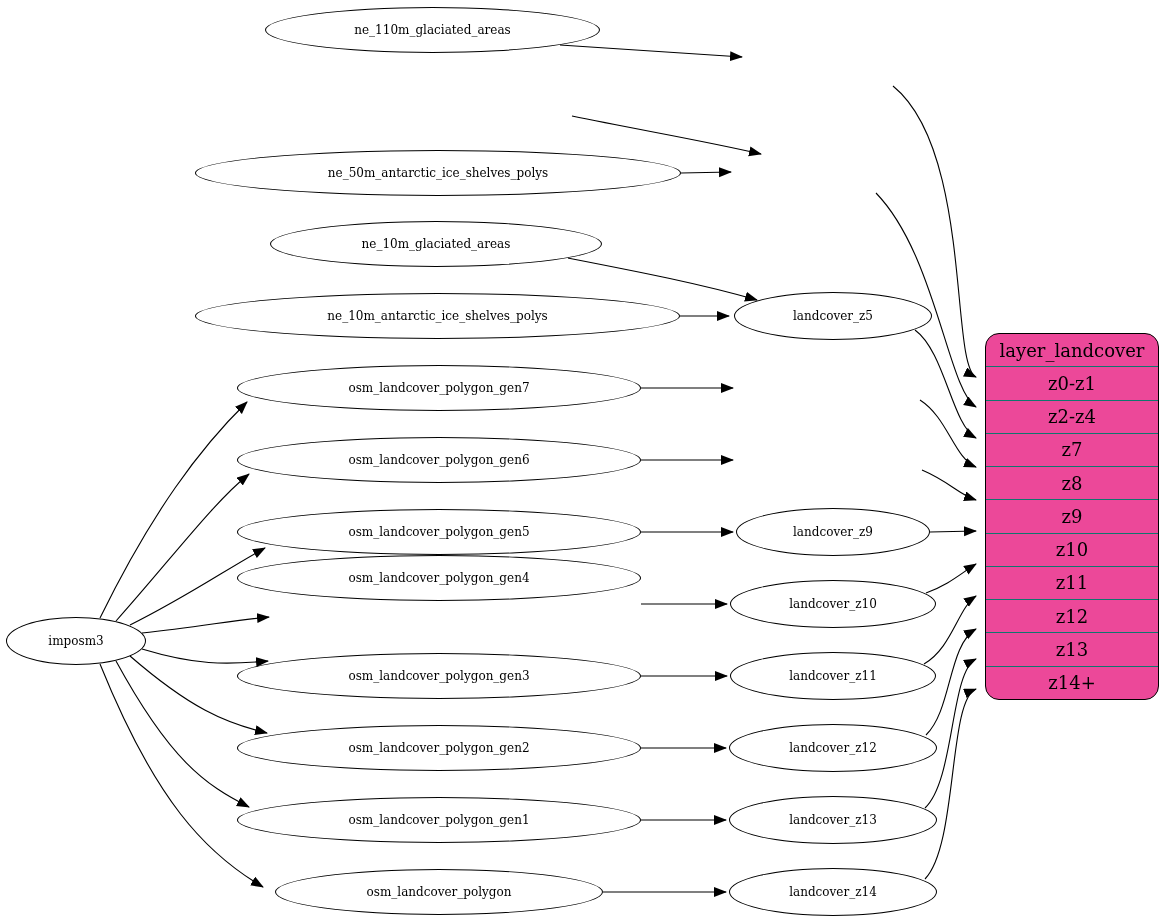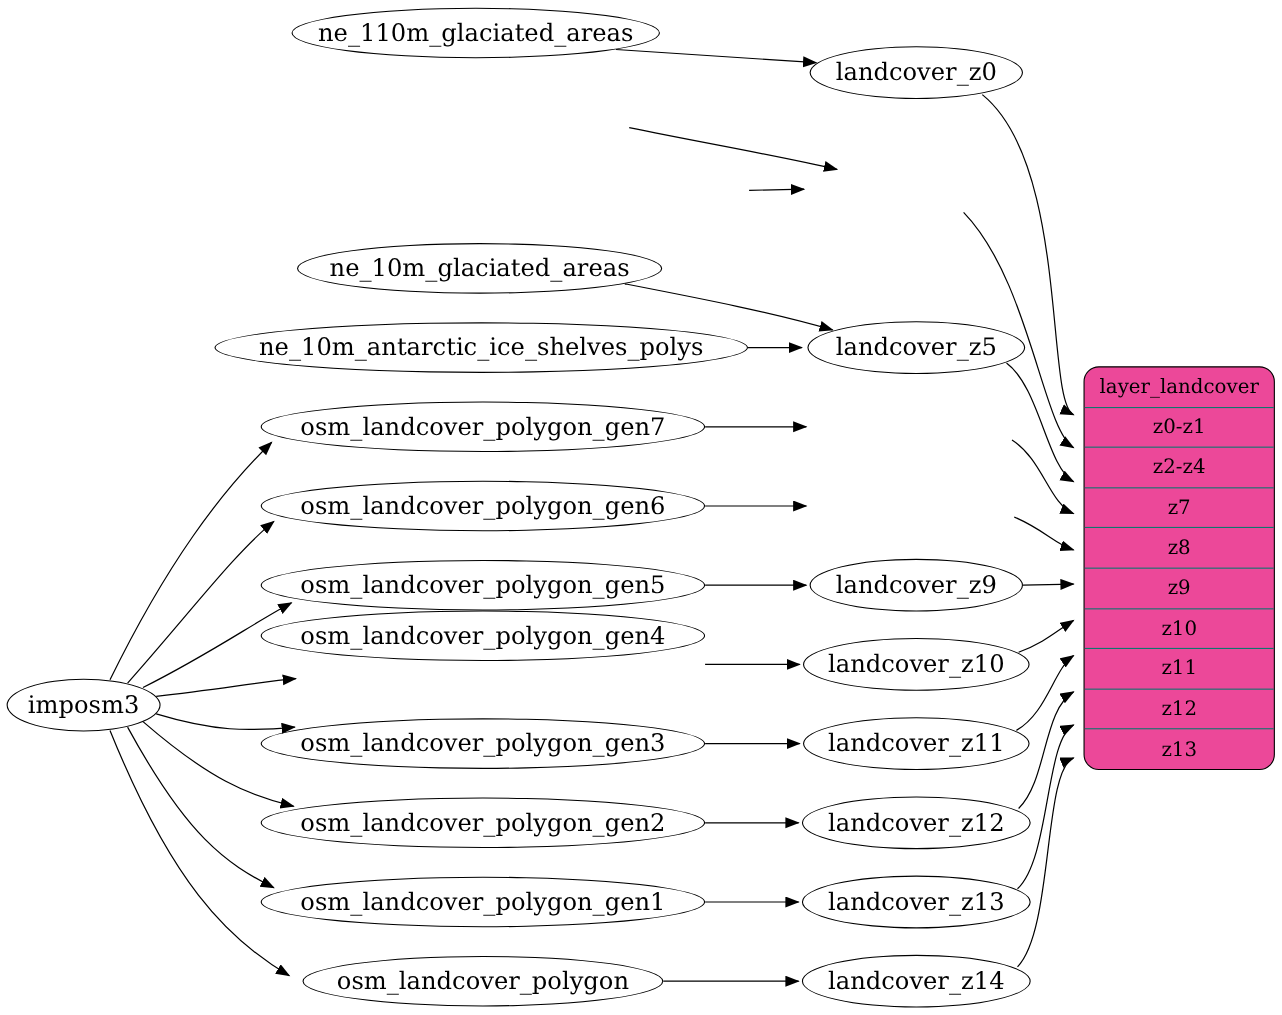--- a/index.html
+++ b/index.html
@@ -11,21 +11,21 @@
     overflow:hidden;
   }
   #edges{position:absolute;left:0;top:0;z-index:3;pointer-events:none;}
   .node{
     position:absolute;
     z-index:2;
     border:1px solid #000;
     border-radius:50%;
     background:#ffffff;
     display:flex;align-items:center;justify-content:center;
-    font-size:22px;color:#000;white-space:nowrap;
+    font-size:12px;color:#000;white-space:nowrap;
     box-sizing:border-box;
   }
   .record{
     position:absolute;
     left:985px;top:333px;width:174px;height:367px;
     z-index:2;
     background:#ec4899;
     border:1.5px solid #000;
     border-radius:14px;
     display:flex;flex-direction:column;
@@ -87,20 +87,23 @@
     <path class="edge" d="M 926,593 C 950,584 960,574 976,564" marker-end="url(#arrow)"></path>
     <path class="edge" d="M 924,664 C 952,648 958,608 976,596" marker-end="url(#arrow)"></path>
     <path class="edge" d="M 926,735 C 952,710 948,645 976,629" marker-end="url(#arrow)"></path>
     <path class="edge" d="M 925,808 C 955,780 950,672 976,659" marker-end="url(#arrow)"></path>
     <path class="edge" d="M 925,879 C 958,845 948,700 976,689" marker-end="url(#arrow)"></path>
   </svg>
 
   <div class="node" style="left:265px;top:7px;width:335px;height:46px">
       <span>ne_110m_glaciated_areas</span>
     </div>
+  <div class="node" style="left:195px;top:150px;width:486px;height:46px">
+      <span>ne_50m_antarctic_ice_shelves_polys</span>
+    </div>
   <div class="node" style="left:270px;top:221px;width:332px;height:46px">
       <span>ne_10m_glaciated_areas</span>
     </div>
   <div class="node" style="left:195px;top:293px;width:485px;height:46px">
       <span>ne_10m_antarctic_ice_shelves_polys</span>
     </div>
 
   <div class="node" style="left:6px;top:617px;width:140px;height:48px">
       <span>imposm3</span>
     </div>
@@ -123,23 +126,20 @@
   <div class="node" style="left:237px;top:725px;width:404px;height:46px">
       <span>osm_landcover_polygon_gen2</span>
     </div>
   <div class="node" style="left:237px;top:797px;width:404px;height:46px">
       <span>osm_landcover_polygon_gen1</span>
     </div>
   <div class="node" style="left:275px;top:869px;width:328px;height:46px">
       <span>osm_landcover_polygon</span>
     </div>
 
-  <div class="node" style="left:736px;top:42px;width:194px;height:48px">
-      <span>landcover_z0</span>
-    </div>
   <div class="node" style="left:734px;top:292px;width:198px;height:48px">
       <span>landcover_z5</span>
     </div>
   <div class="node" style="left:736px;top:508px;width:194px;height:48px">
       <span>landcover_z9</span>
     </div>
   <div class="node" style="left:730px;top:580px;width:206px;height:48px">
       <span>landcover_z10</span>
     </div>
   <div class="node" style="left:730px;top:652px;width:206px;height:48px">
@@ -159,15 +159,16 @@
     <div class="record-row">layer_landcover</div>
     <div class="record-row">z0-z1</div>
     <div class="record-row">z2-z4</div>
     <div class="record-row">z7</div>
     <div class="record-row">z8</div>
     <div class="record-row">z9</div>
     <div class="record-row">z10</div>
     <div class="record-row">z11</div>
     <div class="record-row">z12</div>
     <div class="record-row">z13</div>
+    <div class="record-row">z14+</div>
   </div>
 
 </div>
 
 </body></html>

